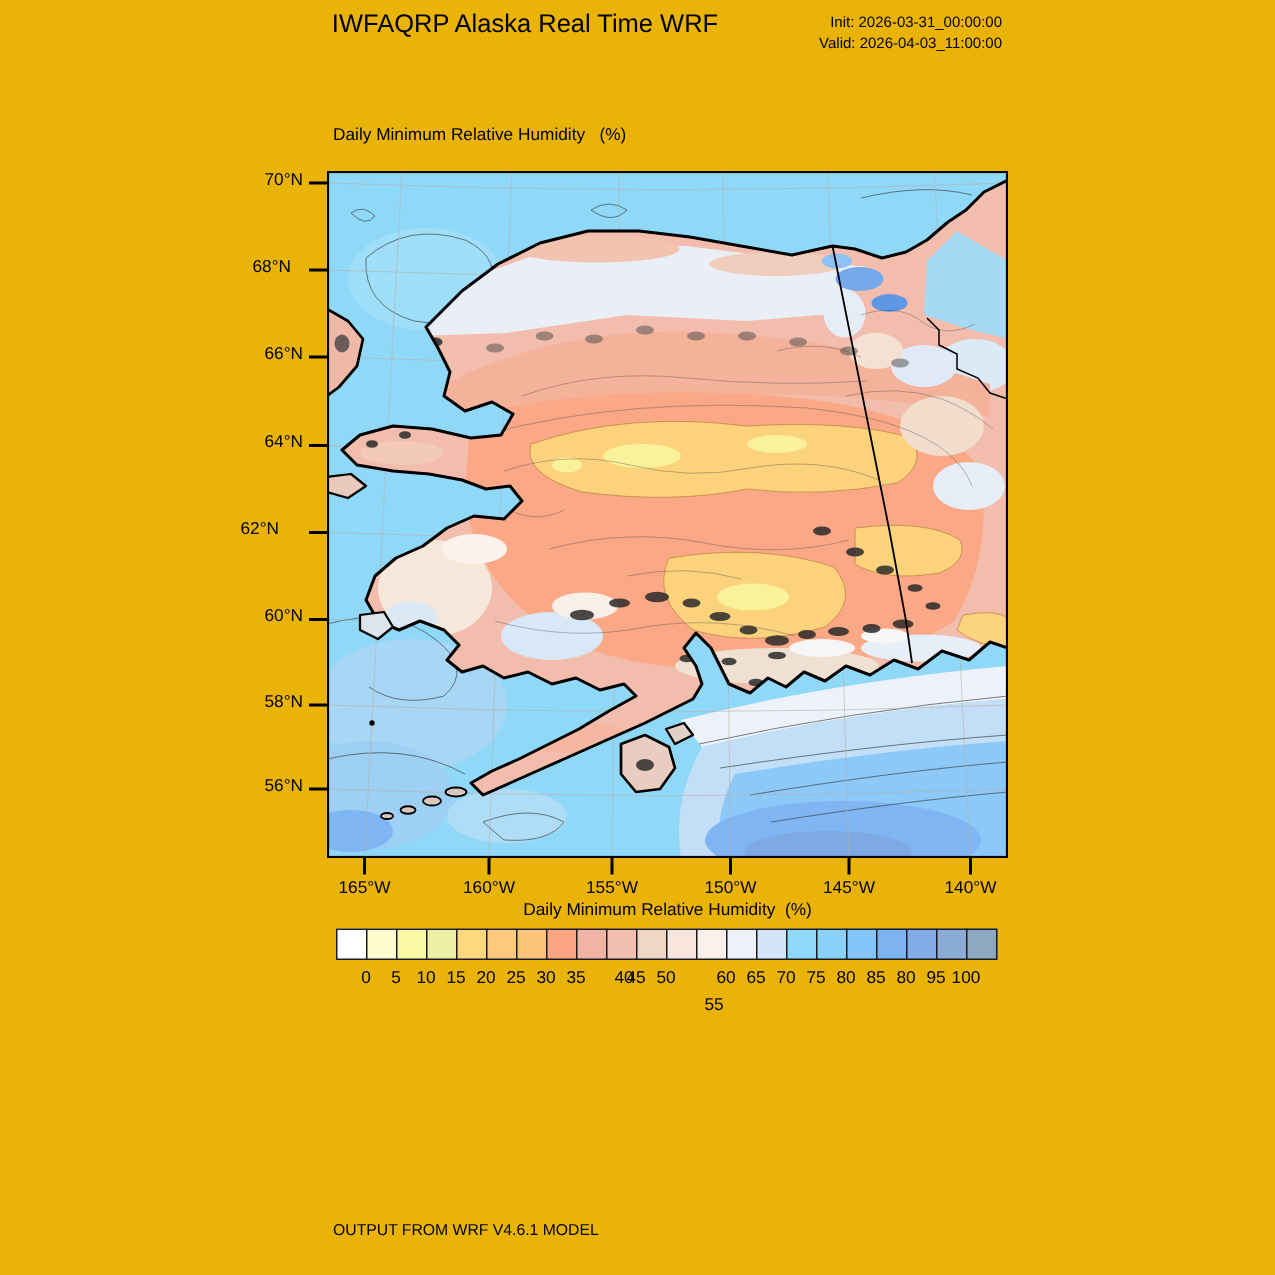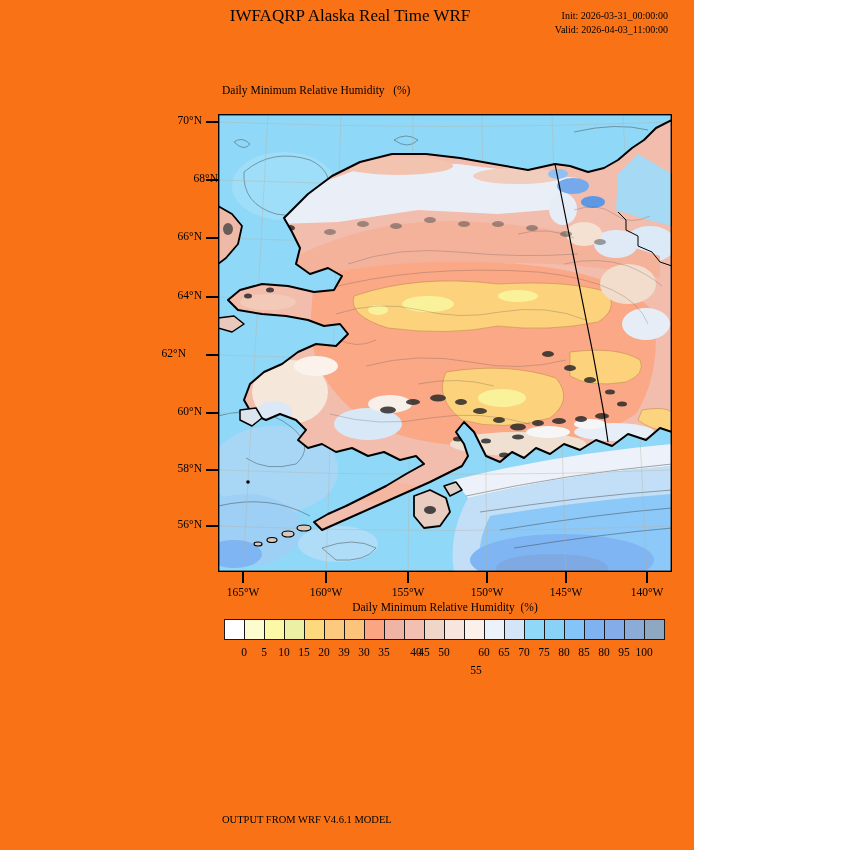--- a/index.html
+++ b/index.html
@@ -1,17 +1,17 @@
 <!DOCTYPE html>
 <html><head>
 <meta charset="utf-8">
 <style>
   html,body{margin:0;padding:0;background:#fff;}
-  #page{position:relative;width:694px;height:850px;background:#f97316;overflow:hidden;
-        font-family:Liberation Serif, serif;color:#000;}
+  #page{position:relative;width:850px;height:850px;background:#eab308;overflow:hidden;
+        font-family:Liberation Sans, sans-serif;color:#000;}
   .abs{position:absolute;}
   #header-title{left:175px;top:6px;width:350px;text-align:center;font-size:17px;white-space:pre;}
   #init-label,#valid-label{left:480px;width:188px;text-align:right;font-size:10px;line-height:13.5px;}
   #init-label{top:9px;} #valid-label{top:22.5px;}
   #field-title{left:222px;top:84px;font-size:11.5px;white-space:pre;}
   #map-wrap{left:218px;top:114px;width:454px;height:458px;}
   #map-wrap svg{display:block;}
   .lat-tick{position:absolute;width:12px;height:2px;background:#000;}
   .lat-label{position:absolute;width:46px;text-align:right;font-size:11.5px;}
   .lon-tick{position:absolute;width:2px;height:11px;background:#000;}
@@ -204,21 +204,21 @@
       </g>
 
       <rect x="0.7" y="0.7" width="452.6" height="456.6" fill="none" stroke="#000" stroke-width="1.4"></rect>
     </svg>
   </div>
 
   <div class="abs" id="lat-axis">
       <div class="lat-tick" style="left: 206px; top: 121px;"></div>
       <div class="lat-label" style="left: 156px; top: 114px;">70°N</div>
       <div class="lat-tick" style="left: 206px; top: 179px;"></div>
-      <div class="lat-label" style="left: 172px; top: 172px;">68°N</div>
+      <div class="lat-label" style="left: 148px; top: 172px;">68°N</div>
       <div class="lat-tick" style="left: 206px; top: 237px;"></div>
       <div class="lat-label" style="left: 156px; top: 230px;">66°N</div>
       <div class="lat-tick" style="left: 206px; top: 296px;"></div>
       <div class="lat-label" style="left: 156px; top: 289px;">64°N</div>
       <div class="lat-tick" style="left: 206px; top: 354px;"></div>
       <div class="lat-label" style="left: 140px; top: 347px;">62°N</div>
       <div class="lat-tick" style="left: 206px; top: 412px;"></div>
       <div class="lat-label" style="left: 156px; top: 405px;">60°N</div>
       <div class="lat-tick" style="left: 206px; top: 469px;"></div>
       <div class="lat-label" style="left: 156px; top: 462px;">58°N</div>
@@ -264,21 +264,21 @@
       <div class="cb-cell" style="background: rgb(131, 172, 232);"></div>
       <div class="cb-cell" style="background: rgb(139, 172, 214);"></div>
       <div class="cb-cell" style="background: rgb(143, 168, 194);"></div>
     </div>
   <div class="abs" id="colorbar-tick-labels">
       <span class="cb-lab" style="left: 228px;">0</span>
       <span class="cb-lab" style="left: 248px;">5</span>
       <span class="cb-lab" style="left: 268px;">10</span>
       <span class="cb-lab" style="left: 288px;">15</span>
       <span class="cb-lab" style="left: 308px;">20</span>
-      <span class="cb-lab" style="left: 328px;">39</span>
+      <span class="cb-lab" style="left: 328px;">25</span>
       <span class="cb-lab" style="left: 348px;">30</span>
       <span class="cb-lab" style="left: 368px;">35</span>
       <span class="cb-lab" style="left: 400px;">40</span>
       <span class="cb-lab" style="left: 408px;">45</span>
       <span class="cb-lab" style="left: 428px;">50</span>
       <span class="cb-lab" style="left: 460px; margin-top: 18px;">55</span>
       <span class="cb-lab" style="left: 468px;">60</span>
       <span class="cb-lab" style="left: 488px;">65</span>
       <span class="cb-lab" style="left: 508px;">70</span>
       <span class="cb-lab" style="left: 528px;">75</span>

